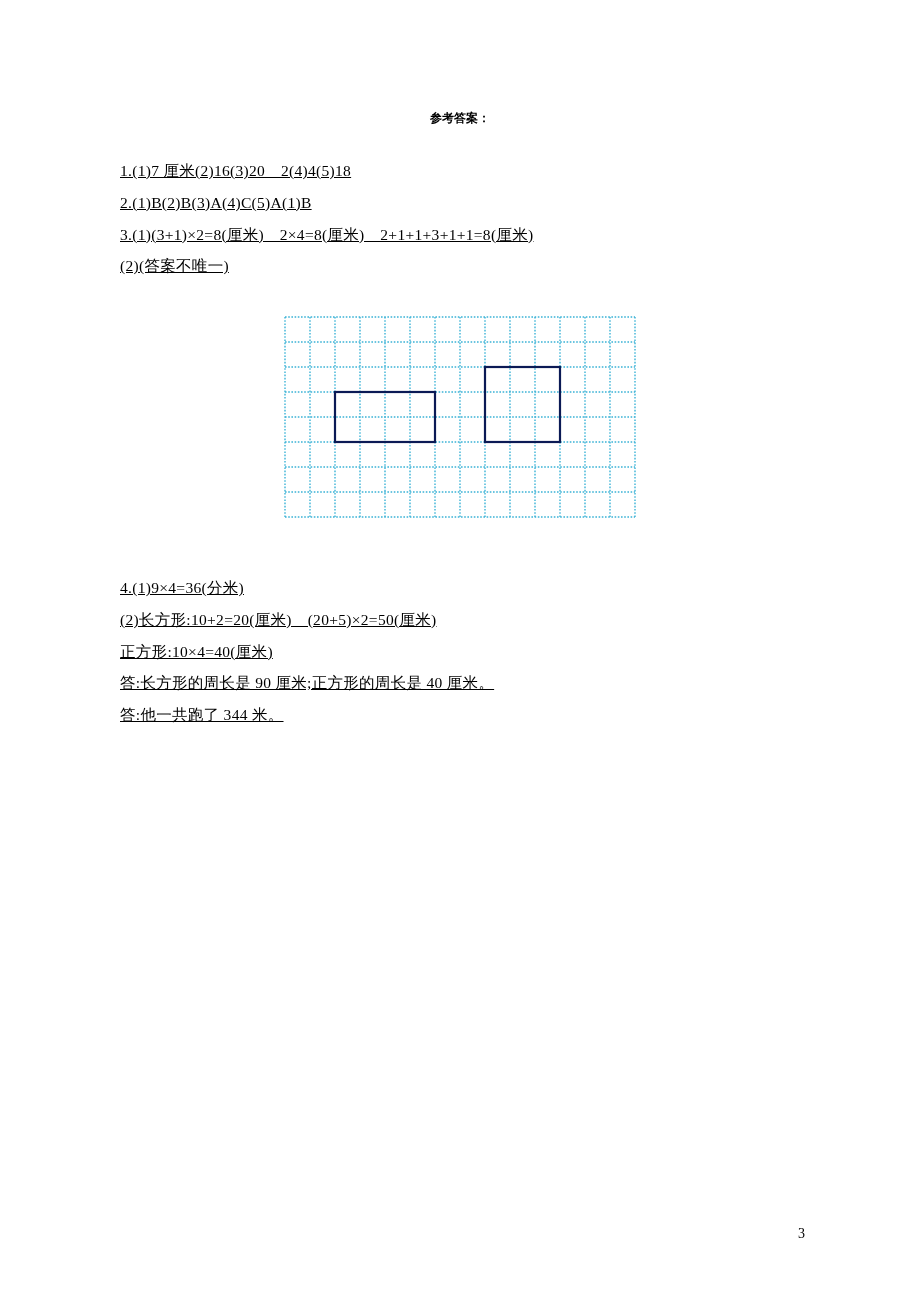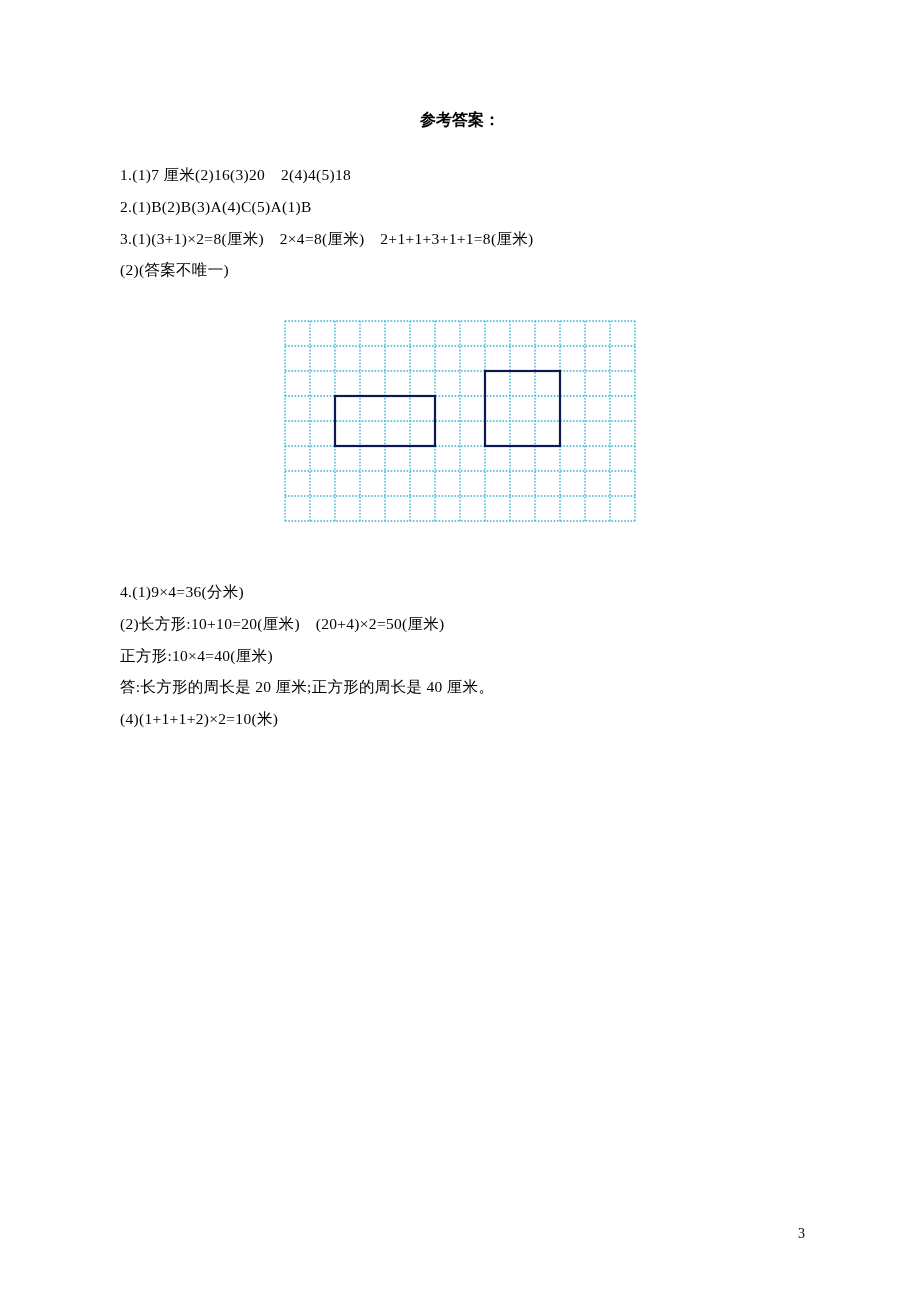--- a/index.html
+++ b/index.html
@@ -12,29 +12,30 @@
     }
     .content {
       position: absolute;
       left: 120px;
       top: 110px;
       width: 680px;
     }
     .title {
       text-align: center;
       font-weight: bold;
-      font-size: 16px;
+      font-size: 12px;
       margin-bottom: 28px;
       font-family: "SimSun", "宋体", serif;
     }
     .line {
       font-size: 15.5px;
       line-height: 2.05;
       font-family: "SimSun", "宋体", serif;
       letter-spacing: 0.3px;
+      text-decoration: underline;
     }
     .grid-wrap {
       display: flex;
       justify-content: center;
       margin: 34px 0 54px 0;
     }
     .page-num {
       position: absolute;
       right: 115px;
       bottom: 60px;
@@ -81,20 +82,20 @@
         <line y1="1" y2="201" x1="301" x2="301" stroke="#3bb3d6" stroke-width="1.4" stroke-dasharray="1.6 1.6"></line>
         <line y1="1" y2="201" x1="326" x2="326" stroke="#3bb3d6" stroke-width="1.4" stroke-dasharray="1.6 1.6"></line>
         <line y1="1" y2="201" x1="351" x2="351" stroke="#3bb3d6" stroke-width="1.4" stroke-dasharray="1.6 1.6"></line>
         <rect x="51" y="76" width="100" height="50" fill="none" stroke="#0b1a55" stroke-width="2.2"></rect>
         <rect x="201" y="51" width="75" height="75" fill="none" stroke="#0b1a55" stroke-width="2.2"></rect>
       </svg>
   </div>
 
   <div>
     <div class="line">4.(1)9×4=36(分米)</div>
-    <div class="line">(2)长方形:10+10=20(厘米)　(20+4)×2=50(厘米)</div>
+    <div class="line">(2)长方形:10+2=20(厘米)　(20+5)×2=50(厘米)</div>
     <div class="line">正方形:10×4=40(厘米)</div>
-    <div class="line">答:长方形的周长是 20 厘米;正方形的周长是 40 厘米。</div>
-    <div class="line">(4)(1+1+1+2)×2=10(米)</div>
+    <div class="line">答:长方形的周长是 90 厘米;正方形的周长是 40 厘米。</div>
+    <div class="line">答:他一共跑了 344 米。</div>
   </div>
 </div>
 
 <div class="page-num">3</div>
 
 </body></html>

